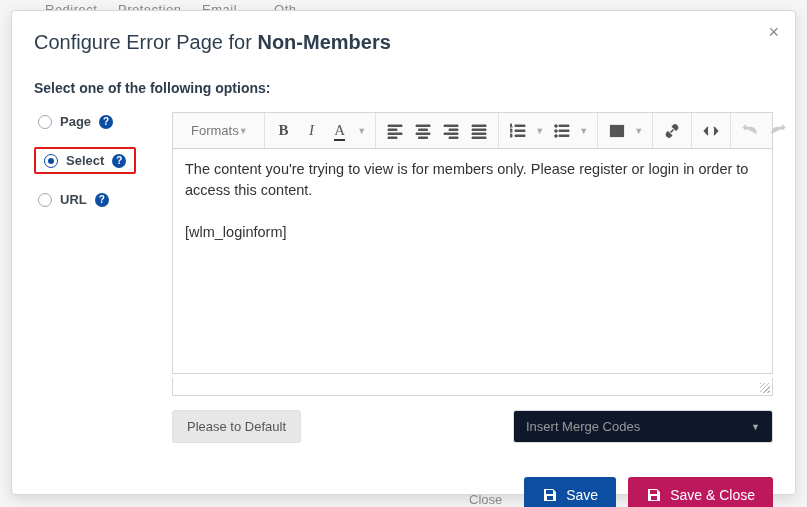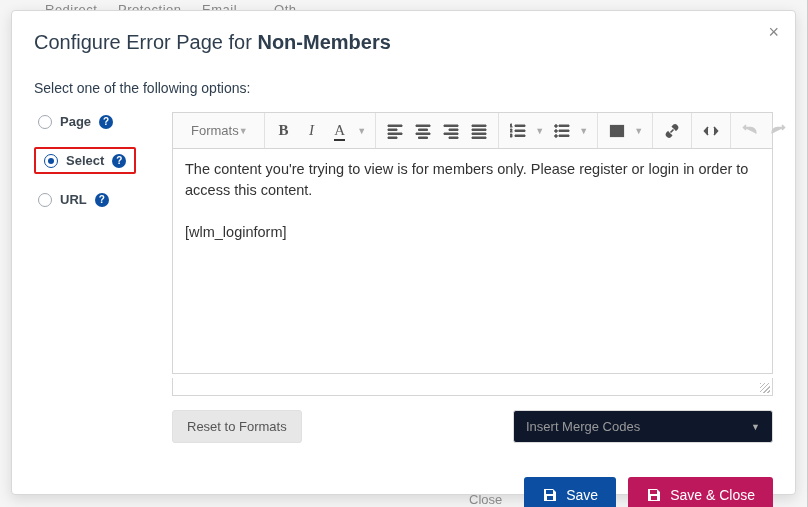--- a/index.html
+++ b/index.html
@@ -3,21 +3,21 @@
 <meta charset="utf-8">
 <style>
   html,body{margin:0;padding:0;font-family:"Helvetica Neue",Helvetica,Arial,sans-serif;background:#f0f0f0;color:#333;}
   *{box-sizing:border-box;}
   .backdrop{width:808px;height:507px;position:relative;background:#f5f5f5;border-right:1px solid #ccc;}
   .behind-text{position:absolute;top:2px;left:45px;color:#888;font-size:13px;letter-spacing:.5px;}
   .modal{position:absolute;top:10px;left:11px;right:11px;bottom:12px;background:#fff;border:1px solid #d8d8d8;border-radius:4px;box-shadow:0 4px 14px rgba(0,0,0,.12);padding:20px 22px 18px;}
   .close-x{position:absolute;top:12px;right:16px;font-size:18px;color:#888;cursor:pointer;line-height:1;}
   .modal-title{font-size:20px;font-weight:400;color:#2e3e4e;margin:0 0 26px;}
   .modal-title b{font-weight:700;}
-  .section-heading{font-weight:400;font-size:14px;color:#2e3e4e;margin:0 0 16px;}
+  .section-heading{font-weight:700;font-size:14px;color:#2e3e4e;margin:0 0 16px;}
   .body{display:flex;gap:18px;}
   .options{width:120px;}
   .opt{display:flex;align-items:center;gap:8px;margin-bottom:16px;padding:2px 4px;}
   .opt .radio{width:14px;height:14px;border:1px solid #9fa8b0;border-radius:50%;display:flex;align-items:center;justify-content:center;background:#fff;}
   .opt .radio .dot{width:6px;height:6px;border-radius:50%;background:#0b4ea2;display:none;}
   .opt.selected .radio{border-color:#0b4ea2;}
   .opt.selected .radio .dot{display:block;}
   .opt label{font-size:13px;font-weight:700;color:#3c4752;}
   .help{width:14px;height:14px;border-radius:50%;background:#0b4ea2;color:#fff;font-size:10px;font-weight:700;display:flex;align-items:center;justify-content:center;}
   .highlight-box{border:2px solid #e11818;border-radius:2px;padding:2px 4px;display:inline-flex;}
@@ -195,21 +195,21 @@
         </div>
 
         <textarea class="editor" style="">The content you're trying to view is for members only. Please register or login in order to access this content.
 
 [wlm_loginform]</textarea>
         <div class="editor-statusbar">
           <div class="resize-grip"></div>
         </div>
 
         <div class="below-row">
-          <button class="reset-btn">Reset to Formats</button>
+          <button class="reset-btn">Please to Default</button>
           <div class="merge-select">
             <span>Insert Merge Codes</span>
             <span class="caret">▼</span>
           </div>
         </div>
       </div>
     </div>
 
     <div class="footer">
       <span class="btn-link">Close</span>

